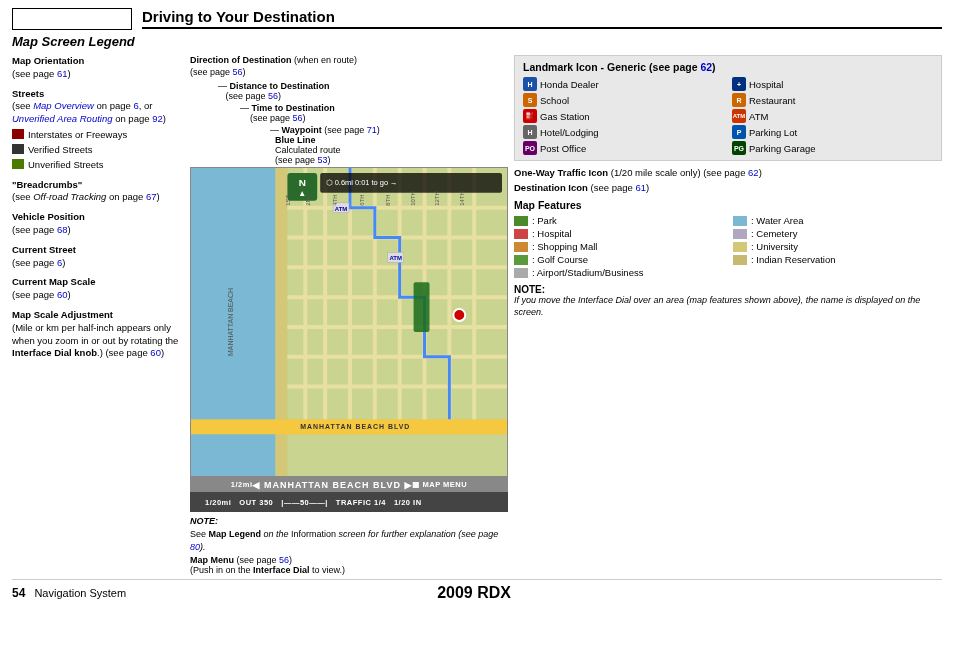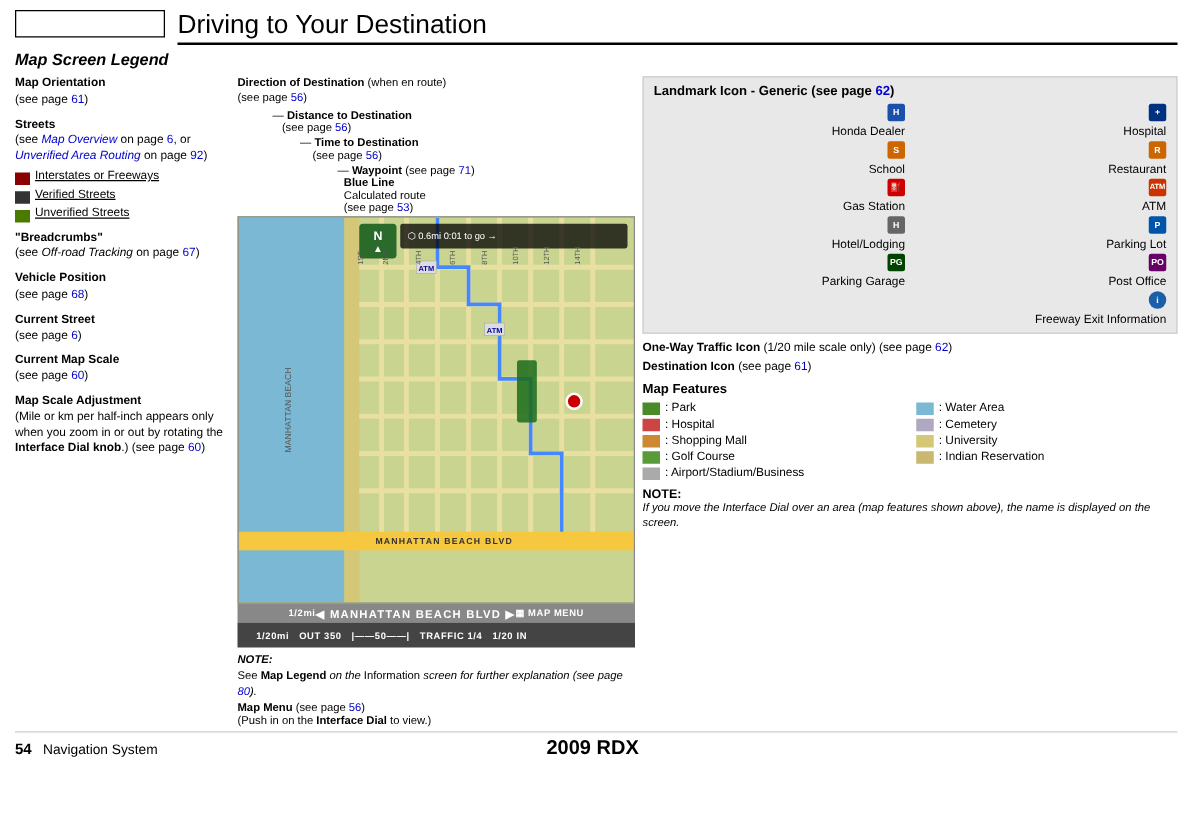--- a/index.html
+++ b/index.html
@@ -27,22 +27,22 @@
     }
 
     .header-box {
       border: 1px solid #000;
       width: 120px;
       height: 22px;
       margin-right: 10px;
     }
 
     .page-title {
-      font-size: 21px;
-      font-weight: normal;
+      font-size: 15px;
+      font-weight: bold;
       border-bottom: 2px solid #000;
       padding-bottom: 2px;
       flex: 1;
     }
 
     .section-title {
       font-style: italic;
       font-weight: bold;
       font-size: 13px;
       margin: 4px 0 6px 0;
@@ -50,23 +50,22 @@
 
     .street-legend {
       display: flex;
       flex-direction: column;
       gap: 2px;
       margin-top: 3px;
     }
 
     .street-legend-item {
       display: flex;
-      align-items: flex-end;
+      align-items: flex-start;
       gap: 4px;
-      text-decoration: underline;
     }
 
     .color-box {
       width: 12px;
       height: 10px;
       flex-shrink: 0;
     }
 
     
     .landmark-panel {
@@ -83,24 +82,23 @@
     }
 
     .landmark-grid {
       display: grid;
       grid-template-columns: 1fr 1fr;
       gap: 2px 8px;
     }
 
     .landmark-item {
       display: flex;
-      align-items: flex-end;
+      align-items: center;
       gap: 3px;
       font-size: 9.5px;
-      flex-direction: column;
     }
 
     .lm-icon {
       width: 14px;
       height: 14px;
       border-radius: 2px;
       display: flex;
       align-items: center;
       justify-content: center;
       font-size: 7px;
@@ -482,32 +480,28 @@
           <div class="landmark-item">
             <div class="lm-icon lm-gray">H</div>
             <span>Hotel/Lodging</span>
           </div>
           <div class="landmark-item">
             <div class="lm-icon lm-parking">P</div>
             <span>Parking Lot</span>
           </div>
 
           <div class="landmark-item">
+            <div class="lm-icon lm-purple">PO</div>
+            <span>Post Office</span>
+          </div>
+          <div class="landmark-item">
             <div class="lm-icon lm-darkgreen">PG</div>
             <span>Parking Garage</span>
           </div>
-          <div class="landmark-item">
-            <div class="lm-icon lm-purple">PO</div>
-            <span>Post Office</span>
-          </div>
-
-          <div class="landmark-item" style="grid-column: span 2;">
-            <div class="lm-icon lm-info">i</div>
-            <span>Freeway Exit Information</span>
-          </div>
+
 
         </div>
       </div>
 
       <div style="font-size:9.5px; margin-bottom:4px;">
         <strong>One-Way Traffic Icon</strong>
         <span> (1/20 mile scale only) (see page <a class="link-blue">62</a>)</span>
       </div>
       <div style="font-size:9.5px; margin-bottom:6px;">
         <strong>Destination Icon</strong>

